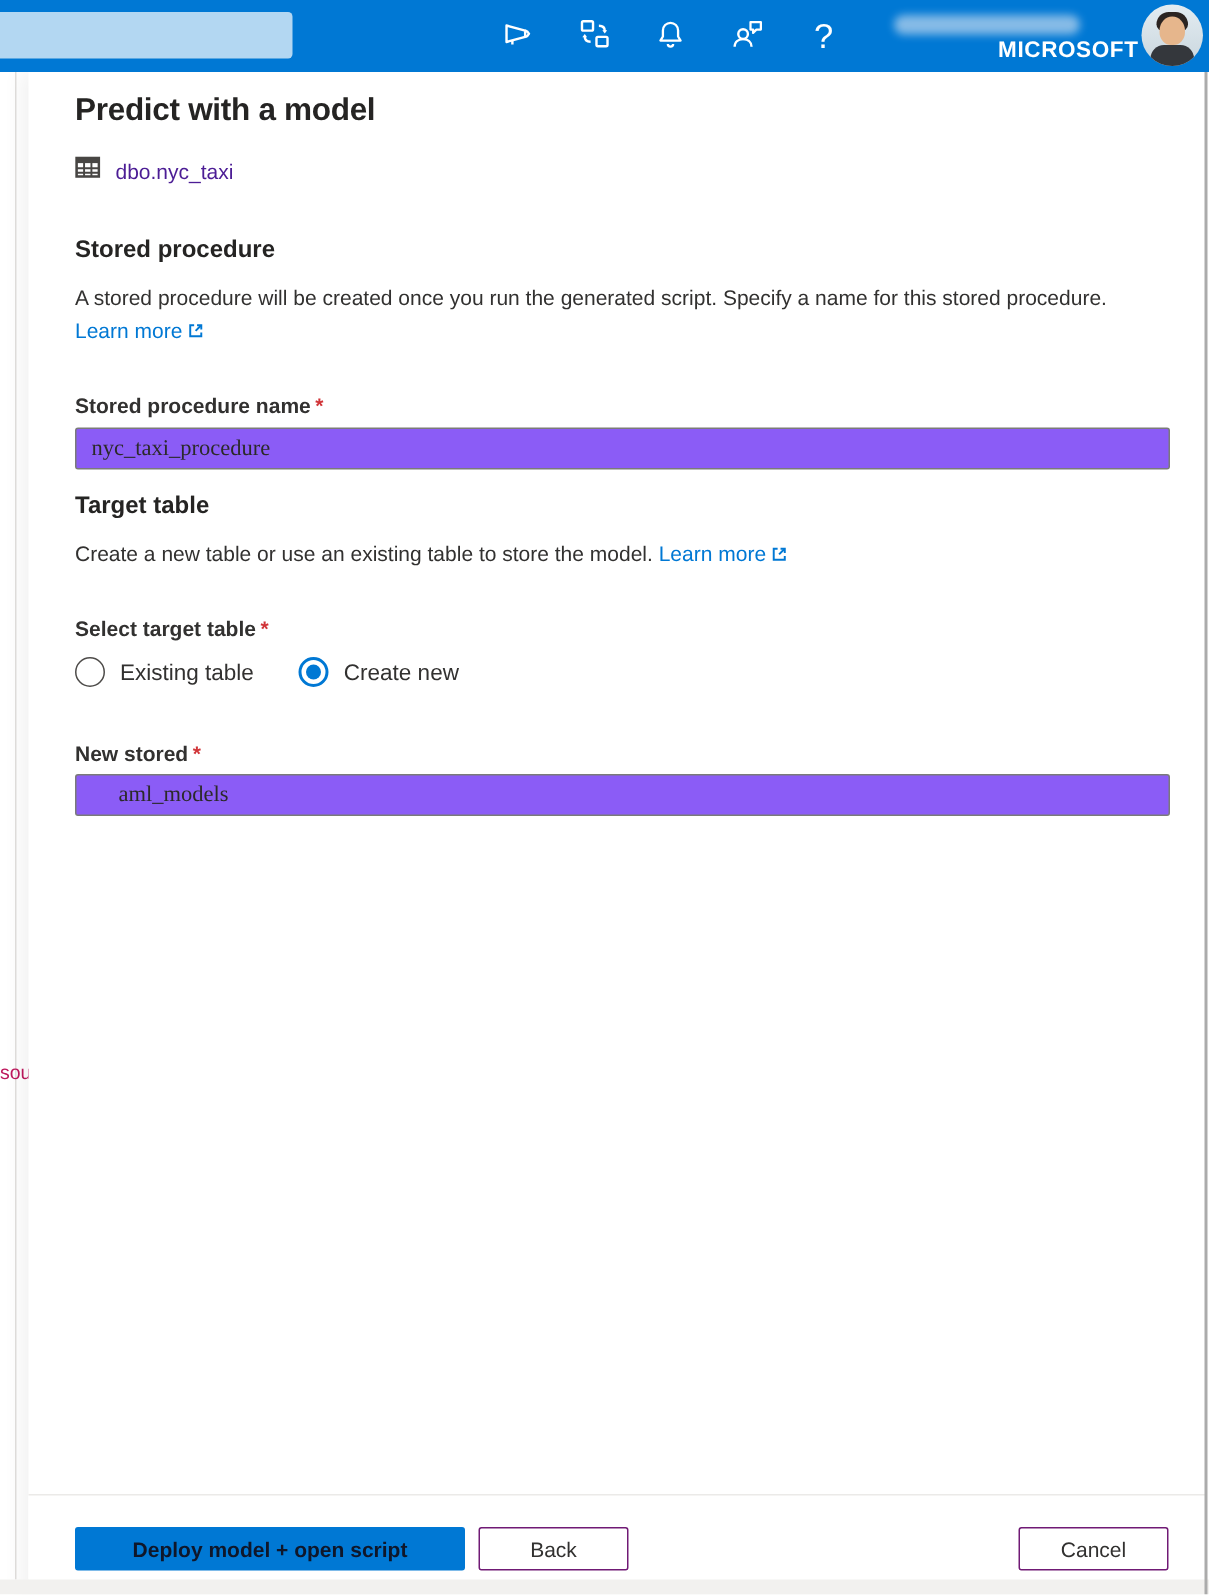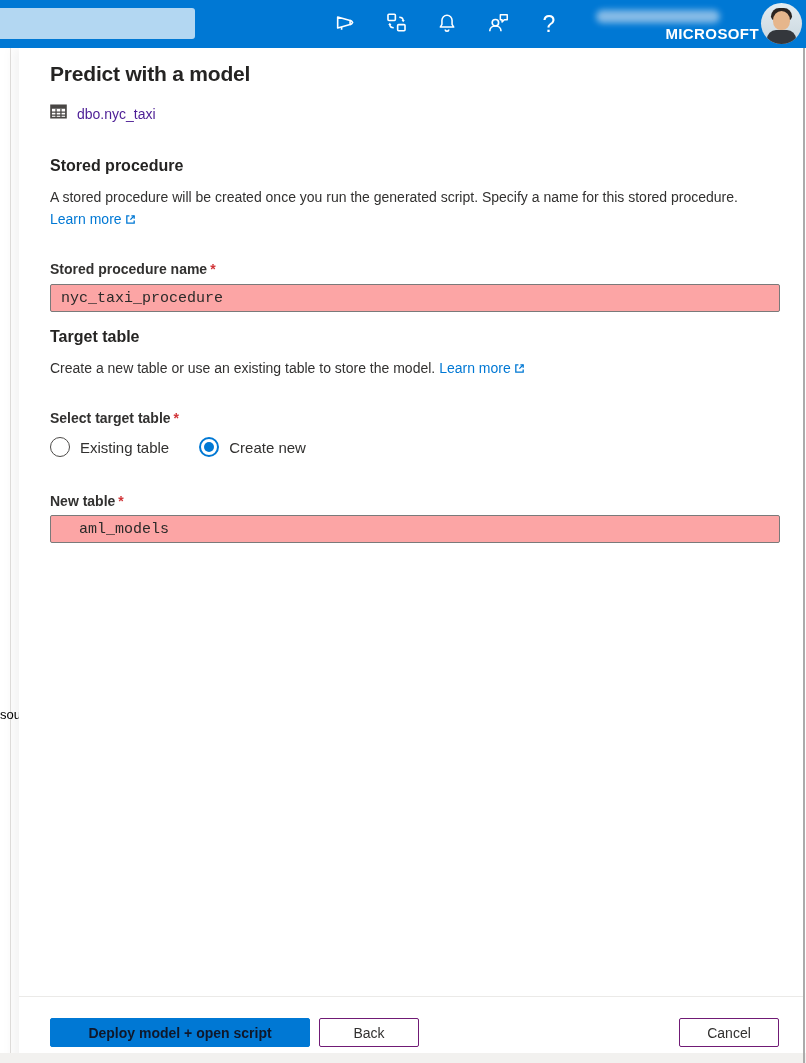--- a/index.html
+++ b/index.html
@@ -44,21 +44,21 @@
     border:none; cursor:pointer;
   }
   .avatar .hair  { position:absolute; left:10px; top:5px;  width:21px; height:13px; background:#2b2421; border-radius:10px 10px 6px 6px; }
   .avatar .face  { position:absolute; left:12px; top:8px;  width:17px; height:19px; background:#e6b68c; border-radius:50% 50% 46% 46%; }
   .avatar .shirt { position:absolute; left:6px;  top:27px; width:29px; height:16px; background:#34373c; border-radius:9px 9px 0 0; }
 
   
   .bg-strip { position:absolute; left:0; top:48px; bottom:0; width:19px; background:#fff; z-index:1; }
   .bg-vline { position:absolute; left:10px; top:0; bottom:10px; width:1px; background:#e1dfdd; }
   .bg-partial-text {
-    position:absolute; left:0; top:659px; color:#000000; font-size:13px; white-space:nowrap;text-align:center;
+    position:absolute; left:0; top:659px; color:#be185d; font-size:13px; white-space:nowrap;text-align:center;
   }
 
   
   .right-edge { position:absolute; right:1px; top:48px; bottom:0; width:2px; background:#ababab; z-index:25; }
   .bottom-strip { position:absolute; left:0; right:0; bottom:0; height:10px; background:#f2f1ef; z-index:20; }
 
   
   .panel {
     position:absolute; left:19px; top:48px; right:2px; bottom:0;
     background:#fff; z-index:10;
@@ -80,22 +80,22 @@
   }
   .learn-link { color:#0078d4; text-decoration:none; cursor:pointer; white-space:nowrap; }
   .ext-icon { vertical-align:-2px; margin-left:2px; }
 
   .field-label { margin-top:29px; font-size:14px; font-weight:700; color:#323130; }
   .req { color:#d13438; font-weight:700; margin-left:3px; }
 
   .text-input {
     margin-top:7px; width:730px; height:28px;
     border:1px solid #7a7a7a; border-radius:2px;
-    font-family:Liberation Mono, monospace; font-size:15px; color:#2b2a29;
-    padding:0 10px; outline:none; display:block; background:#fca5a5;
+    font-family:Liberation Serif, serif; font-size:15px; color:#2b2a29;
+    padding:0 10px; outline:none; display:block; background:#8b5cf6;
   }
 
   .radio-row { margin-top:11px; display:flex; align-items:center; gap:30px; }
   .radio-option { display:flex; align-items:center; gap:10px; cursor:pointer; }
   .radio-circle {
     width:20px; height:20px; border-radius:50%;
     border:1px solid #4d4b49; background:#fff; position:relative; flex:0 0 auto;
   }
   .radio-circle.checked { border:2px solid #0078d4; }
   .radio-circle.checked::after {
@@ -238,21 +238,21 @@
         <span class="radio-circle"></span>
         <span class="radio-label">Existing table</span>
       </div>
       <div class="radio-option">
         <span class="radio-circle checked"></span>
         <span class="radio-label">Create new</span>
       </div>
     </div>
 
     <div class="field-label" style="margin-top:36px;">
-      <span>New table</span><span class="req">*</span>
+      <span>New stored</span><span class="req">*</span>
     </div>
     <input class="text-input" style="margin-top: 6px; padding-left: 28px;" type="text" value="aml_models">
   </div>
 
   <div class="panel-footer">
     <button class="btn btn-primary">Deploy model + open script</button>
     <button class="btn btn-secondary">Back</button>
     <button class="btn btn-secondary btn-cancel">Cancel</button>
   </div>
 </div>

